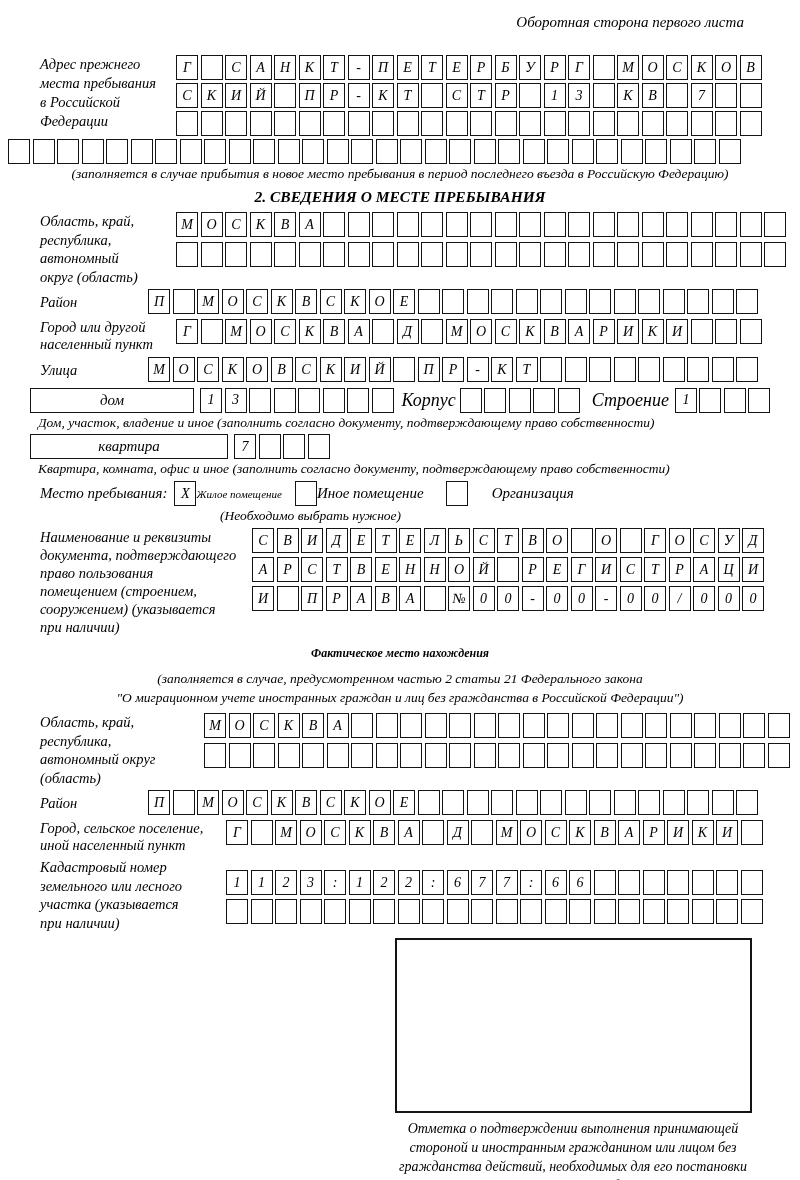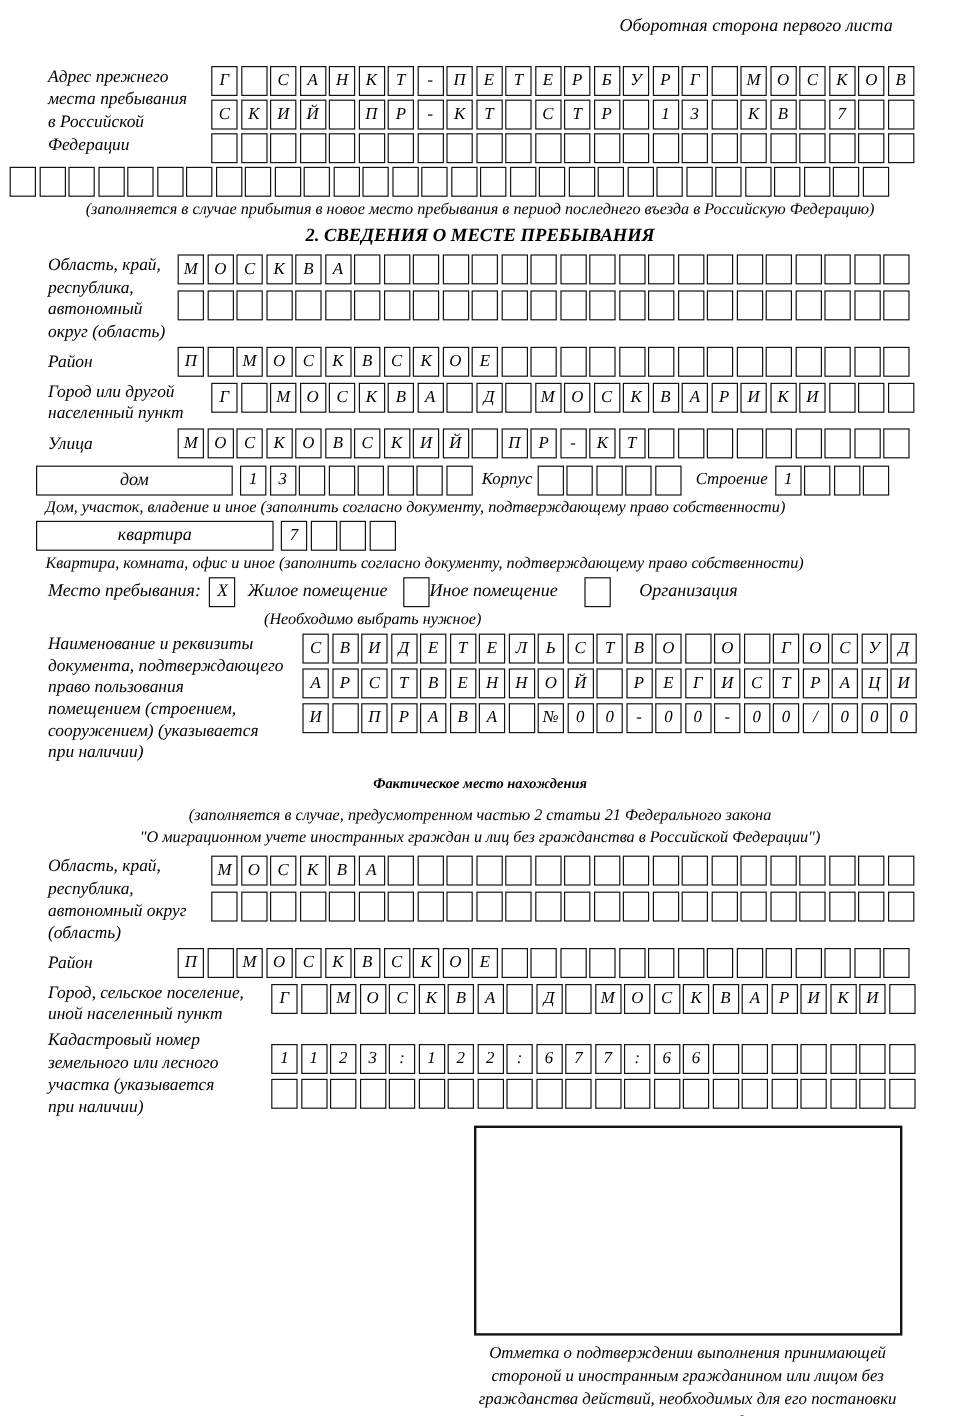--- a/index.html
+++ b/index.html
@@ -16,31 +16,31 @@
   .lbl.w218{flex:0 0 218px;}
   .lbl.w244{flex:0 0 244px;font-size:14.5px;line-height:18px;}
   .lbl.single{line-height:26px;}
   .lbl2{line-height:17px;}
 
   .cells{display:flex;gap:2.5px;}
   .cellcol{display:flex;flex-direction:column;gap:3px;}
   .cell{flex:0 0 20px;width:20px;height:23px;border:1.6px solid #141414;
         display:flex;align-items:center;justify-content:center;
         font-size:14px;background:#fff;}
-  .mb3{margin-bottom:3px;} .mb4{margin-bottom:4px;}
+  .mb3{margin-bottom:3px;gap:28px;} .mb4{margin-bottom:4px;}
 
   .note{font-size:13.5px;line-height:16px;margin:2px 0 3px 0;}
   .note.center{text-align:center;}
   .note.ind{padding-left:30px;}
 
   .sechdr{text-align:center;font-weight:bold;font-size:15.5px;margin:6px 0 6px 0;}
 
   .fieldbox{height:23px;border:1.6px solid #141414;display:flex;align-items:center;
             justify-content:center;font-size:15px;box-sizing:content-box;}
-  .inline-lbl{font-size:14px;line-height:26px;}
+  .inline-lbl{font-size:18px;line-height:26px;}
 
   .checkbox{flex:0 0 20px;width:20px;height:23px;border:1.6px solid #141414;
             display:flex;align-items:center;justify-content:center;font-size:14.5px;}
 
   .mesto-row{display:flex;align-items:center;padding-left:32px;margin-top:4px;text-align:center;}
   .mesto-note{padding-left:212px;font-size:13.5px;margin:2px 0 4px 0;}
 
   .fact-title{text-align:center;font-weight:bold;font-size:12px;margin:10px 0 8px 0;}
   .fact-note{text-align:center;font-size:13.5px;line-height:19px;margin-bottom:6px;}
 
@@ -377,21 +377,21 @@
         <span class="cell"></span>
         <span class="cell"></span>
         <span class="cell"></span>
       </div>
   </div>
   <div class="note ind">Квартира, комната, офис и иное (заполнить согласно документу, подтверждающему право собственности)</div>
 
   <div class="mesto-row">
     <span style="font-size:15px;">Место пребывания:</span>
     <span class="checkbox" style="margin-left:7px;">X</span>
-    <span style="font-size:15px;margin-left:10px;">Жилое помещение</span>
+    <span style="font-size:11px;">Жилое помещение</span>
     <span class="checkbox" style="margin-left:13px;"></span>
     <span style="font-size:15px;">Иное помещение</span>
     <span class="checkbox" style="margin-left:22px;"></span>
     <span style="font-size:15px;margin-left:24px;">Организация</span>
   </div>
   <div class="mesto-note">(Необходимо выбрать нужное)</div>
 
   <div class="row">
     <div class="lbl w244">
         <div>Наименование и реквизиты</div>

